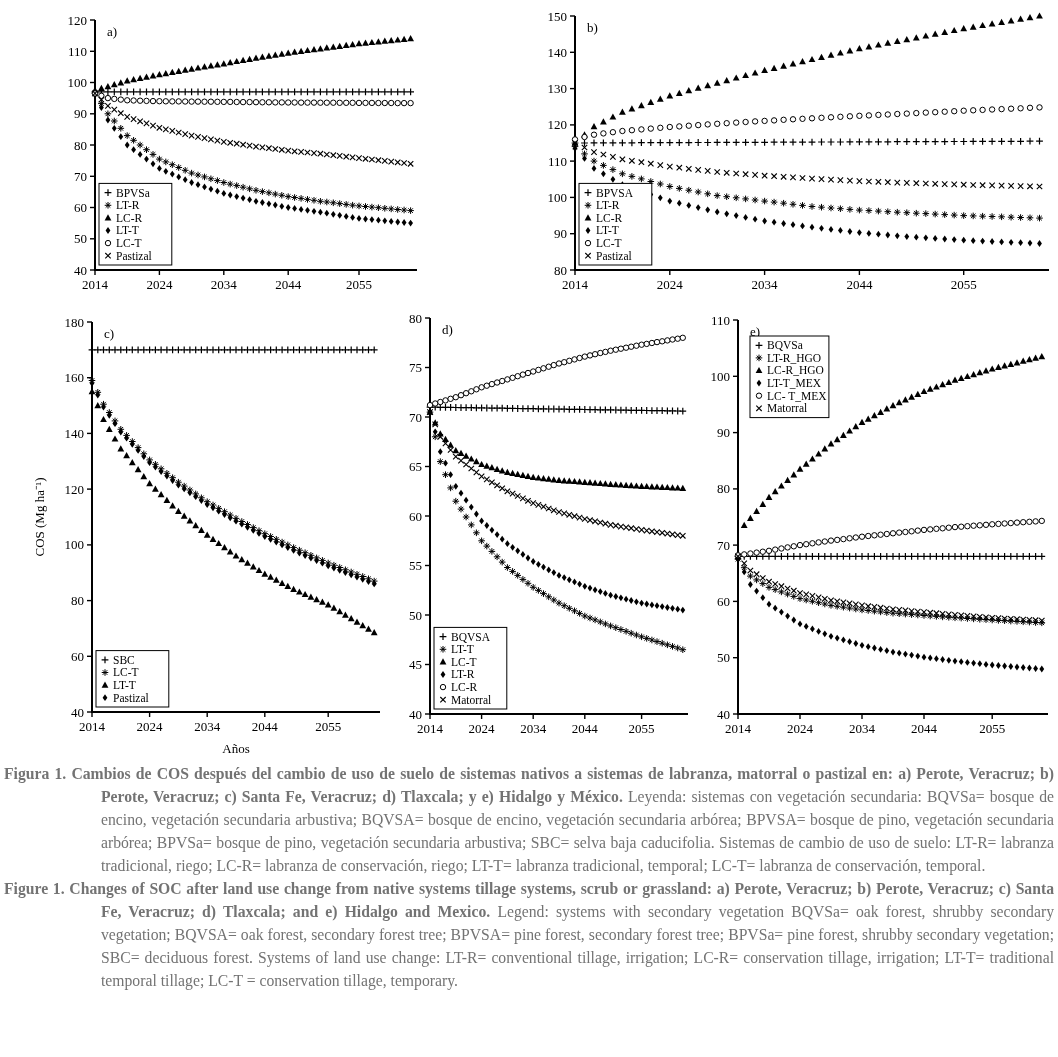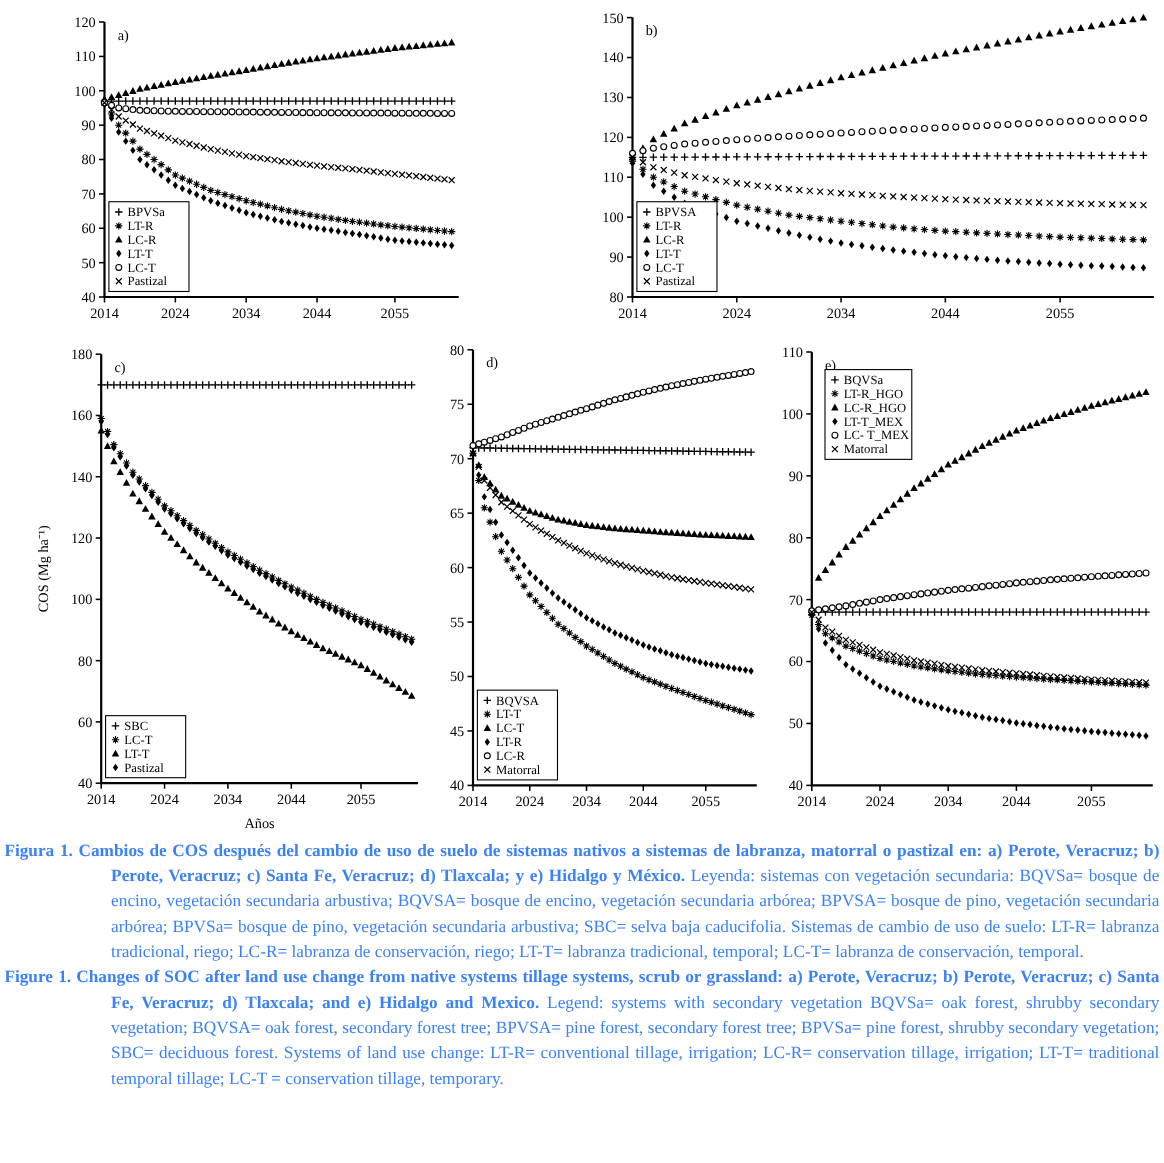--- a/index.html
+++ b/index.html
@@ -1,21 +1,21 @@
 <!DOCTYPE html>
 <html><head>
 <meta charset="utf-8">
 <style>
   html,body{margin:0;padding:0;background:#fff;}
   .page{position:relative;width:1058px;height:1057px;background:#fff;font-family:"Liberation Serif",serif;overflow:hidden;}
   svg.panel{position:absolute;overflow:visible;}
   svg .tick{font:13px "Liberation Serif",serif;fill:#000;}
   svg .legend{font:11.5px "Liberation Serif",serif;fill:#000;}
   .captions{position:absolute;left:4px;top:762px;width:1050px;}
-  .caption{margin:0;font-size:15.7px;line-height:23px;text-align:justify;padding-left:97px;text-indent:-97px;color:#3b82f6;}
+  .caption{margin:0;font-size:15.7px;line-height:23px;text-align:justify;padding-left:97px;text-indent:-97px;color:#737373;}
 </style>
 </head>
 <body>
 
 <div class="page">
 
   <svg class="panel" style="left:55px;top:6px" width="368" height="290">
       <path d="M40 14V264H362" stroke="#000" stroke-width="2" fill="none"></path>
       <line x1="35" y1="264" x2="40" y2="264" stroke="#000" stroke-width="1.4"></line>
       <text x="32" y="268.5" text-anchor="end" class="tick">40</text>

